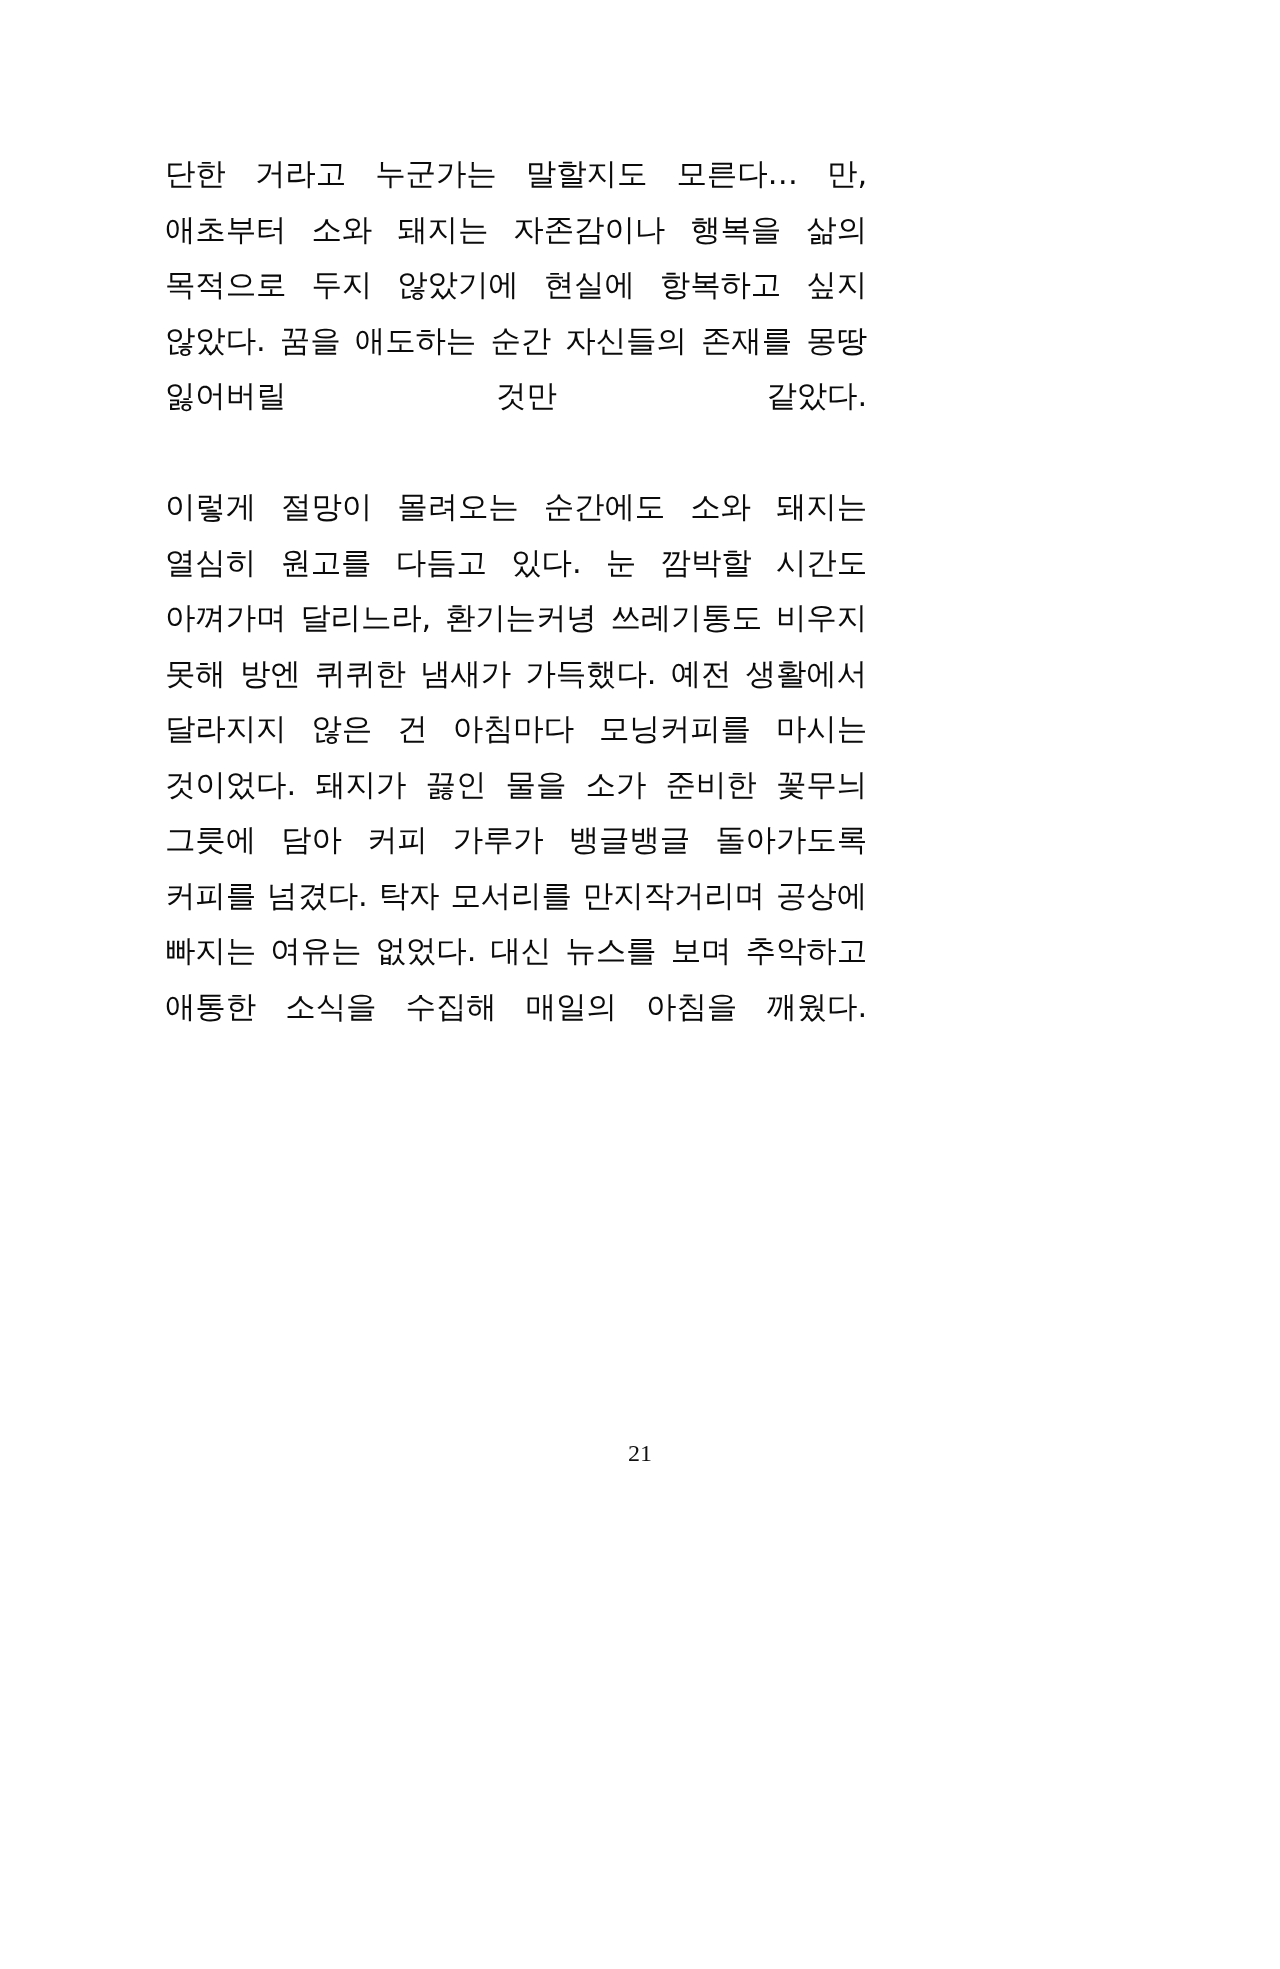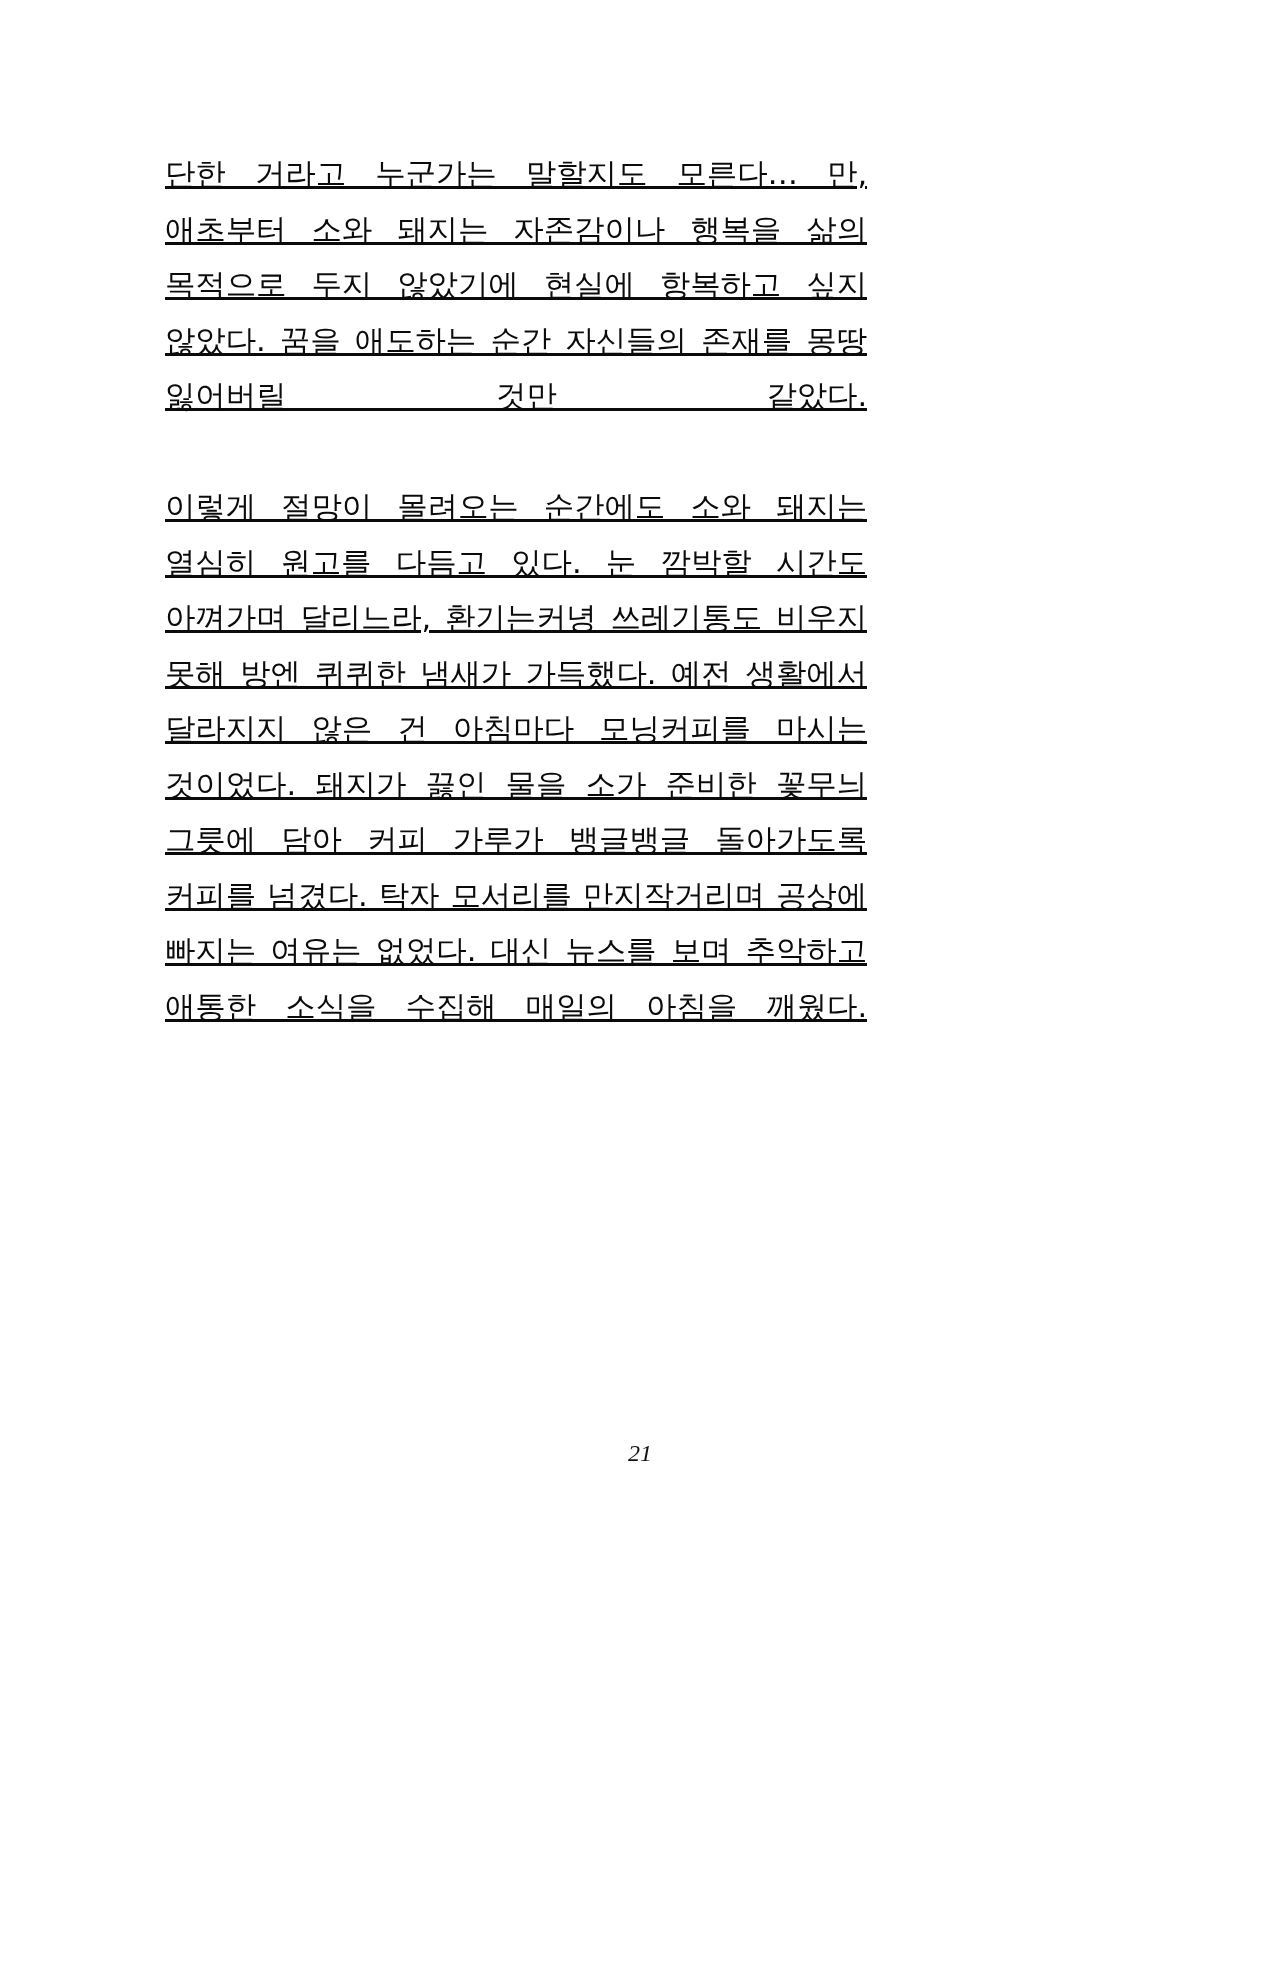--- a/index.html
+++ b/index.html
@@ -36,21 +36,20 @@
 
   .para {
     margin: 0;
     font-size: 30.5px;
     line-height: 55.5px;
     letter-spacing: -0.15px;
     text-align: justify;
     text-justify: inter-character;
     word-break: keep-all;
     color: #0b0b0b;
-    text-decoration: underline;
     -webkit-font-feature-settings: normal;
   }
 
   
   .para + .para {
     margin-top: 0;
   }
   .para.gap-before {
     margin-top: 55.5px;
   }
@@ -66,21 +65,20 @@
   .folio {
     position: absolute;
     left: 0;
     top: 1438px;
     width: 1280px;
     text-align: center;
     font-size: 24px;
     line-height: 30px;
     color: #111111;
     font-family: "Liberation Serif", "DejaVu Serif", serif;
-    font-style: italic;
   }
 </style>
 </head>
 <body>
 
 <div class="page">
 
   <div class="text-column">
     <p class="para">단한 거라고 누군가는 말할지도 모른다… 만, 애초부터 소와 돼지는 자존감이나 행복을 삶의 목적으로 두지 않았기에 현실에 항복하고 싶지 않았다. 꿈을 애도하는 순간 자신들의 존재를 몽땅 잃어버릴 것만 같았다.</p>
 

